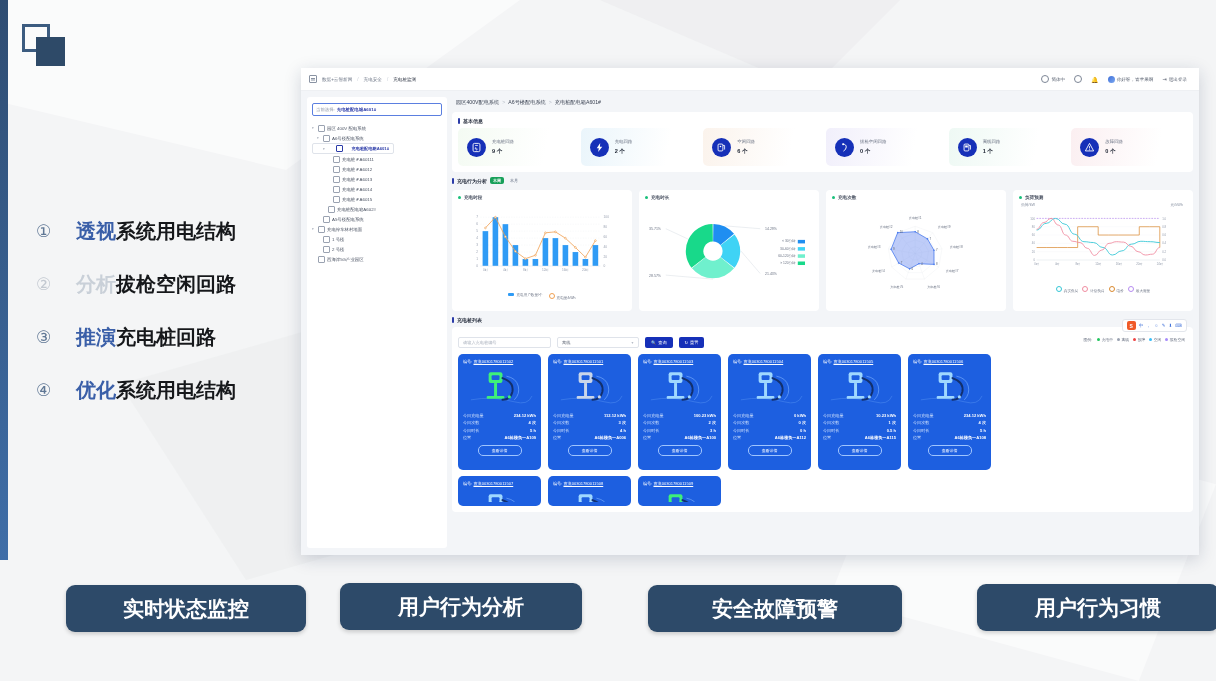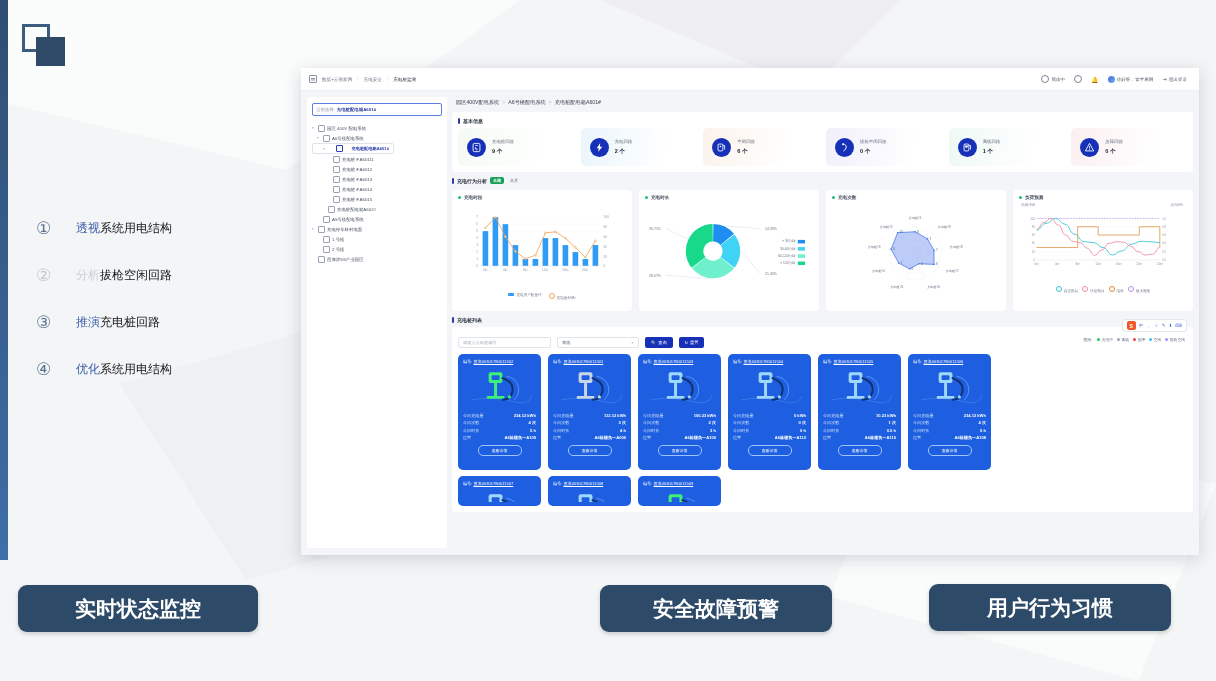--- a/index.html
+++ b/index.html
@@ -23,29 +23,29 @@
   .logo-mark{position:relative;width:46px;height:44px;}
   .logo-sq-outline{position:absolute;left:0;top:0;width:28px;height:28px;border:3px solid #3c5c80;box-sizing:border-box;background:transparent;}
   .logo-sq-solid{position:absolute;left:14px;top:13px;width:29px;height:29px;background:#2e4a68;}
   .page-title{font-size:29px;font-weight:bold;color:#15181c;letter-spacing:1px;white-space:nowrap;}
 
   
   .points{position:absolute;left:36px;top:218px;width:250px;}
   .point{display:flex;align-items:center;margin-bottom:26px;}
   .pt-num{width:40px;font-size:17px;color:#5f7795;}
   .pt-num.dim{color:#c3c9d1;}
-  .pt-text{font-size:12px;font-weight:normal;color:#16181b;white-space:nowrap;}
+  .pt-text{font-size:20px;font-weight:bold;color:#16181b;white-space:nowrap;}
   .pt-text .hl{color:#3a5fa8;}
   .pt-text .hl.dim{color:#c9d0d8;}
 
   
   .pills{position:absolute;left:0;top:580px;width:1216px;height:60px;}
   .pill{position:absolute;height:47px;border-radius:9px;background:#2d4a69;
     color:#fff;font-size:21px;font-weight:bold;display:flex;align-items:center;justify-content:center;
-    box-shadow:0 2px 4px rgba(0,0,0,.18);}
+    box-shadow:0 2px 4px rgba(0,0,0,.18);margin-left:48px;}
 
   
   .app{position:absolute;left:301px;top:68px;width:898px;height:487px;background:#fff;
     box-shadow:0 4px 16px rgba(20,40,80,.18);overflow:hidden;}
   .app-topbar{height:22px;border-bottom:1px solid #eef0f3;display:flex;align-items:center;
     padding:0 8px;background:#fff;font-size:4.6px;color:#5b6372;gap:5px;}
   .hamburger{width:6px;height:6px;border:.7px solid #8a93a3;border-radius:1px;display:inline-block;position:relative;}
   .hamburger:before{content:"";position:absolute;left:1px;top:1.6px;width:3.6px;height:.6px;background:#8a93a3;box-shadow:0 1.5px 0 #8a93a3;}
   .crumb{color:#707989;}
   .crumb-sep{color:#c3c8d2;}
@@ -163,21 +163,22 @@
     <div class="pt-text"><span class="hl">推演</span><span>充电桩回路</span></div>
   </div>
   <div class="point">
     <div class="pt-num">④</div>
     <div class="pt-text"><span class="hl">优化</span><span>系统用电结构</span></div>
   </div>
 </div>
 
 <div class="pills">
   <div class="pill" style="left:18px;top:5px;width:240px;">实时状态监控</div>
-  <div class="pill" style="left:600px;top:5px;width:232px;">安全故障预警</div>
+  <div class="pill" style="left:292px;top:3px;width:242px;">用户行为分析</div>
+  <div class="pill" style="left:600px;top:5px;width:254px;">安全故障预警</div>
   <div class="pill" style="left:929px;top:4px;width:242px;">用户行为习惯</div>
 </div>
 
 <div class="app">
 
   <div class="app-topbar">
     <span class="hamburger"></span>
     <span class="crumb">数据+云智新网</span>
     <span class="crumb-sep">/</span>
     <span class="crumb">充电安全</span>

